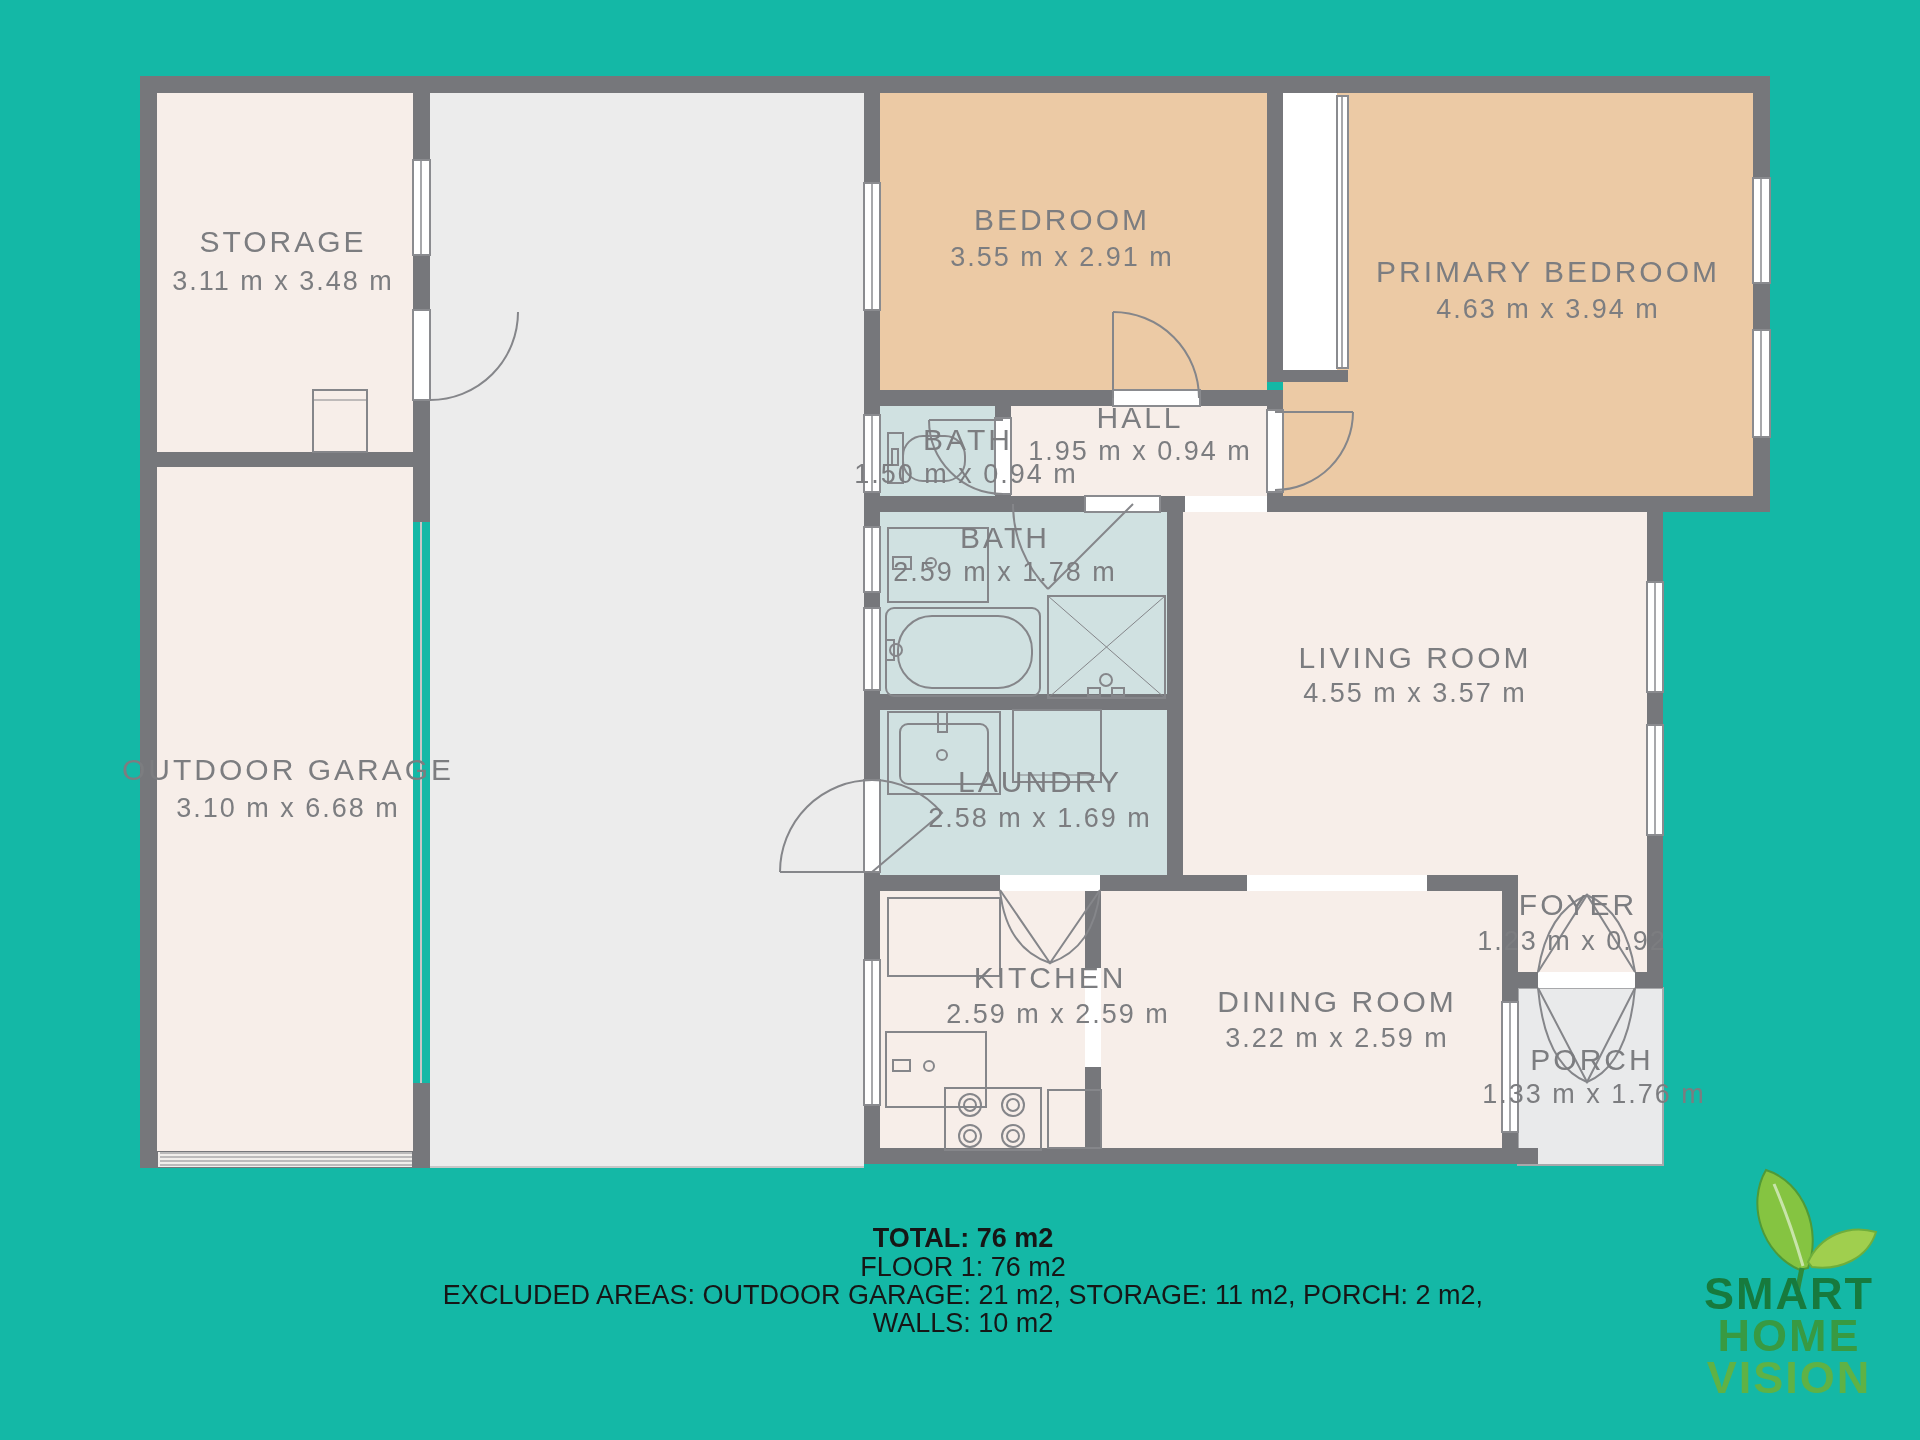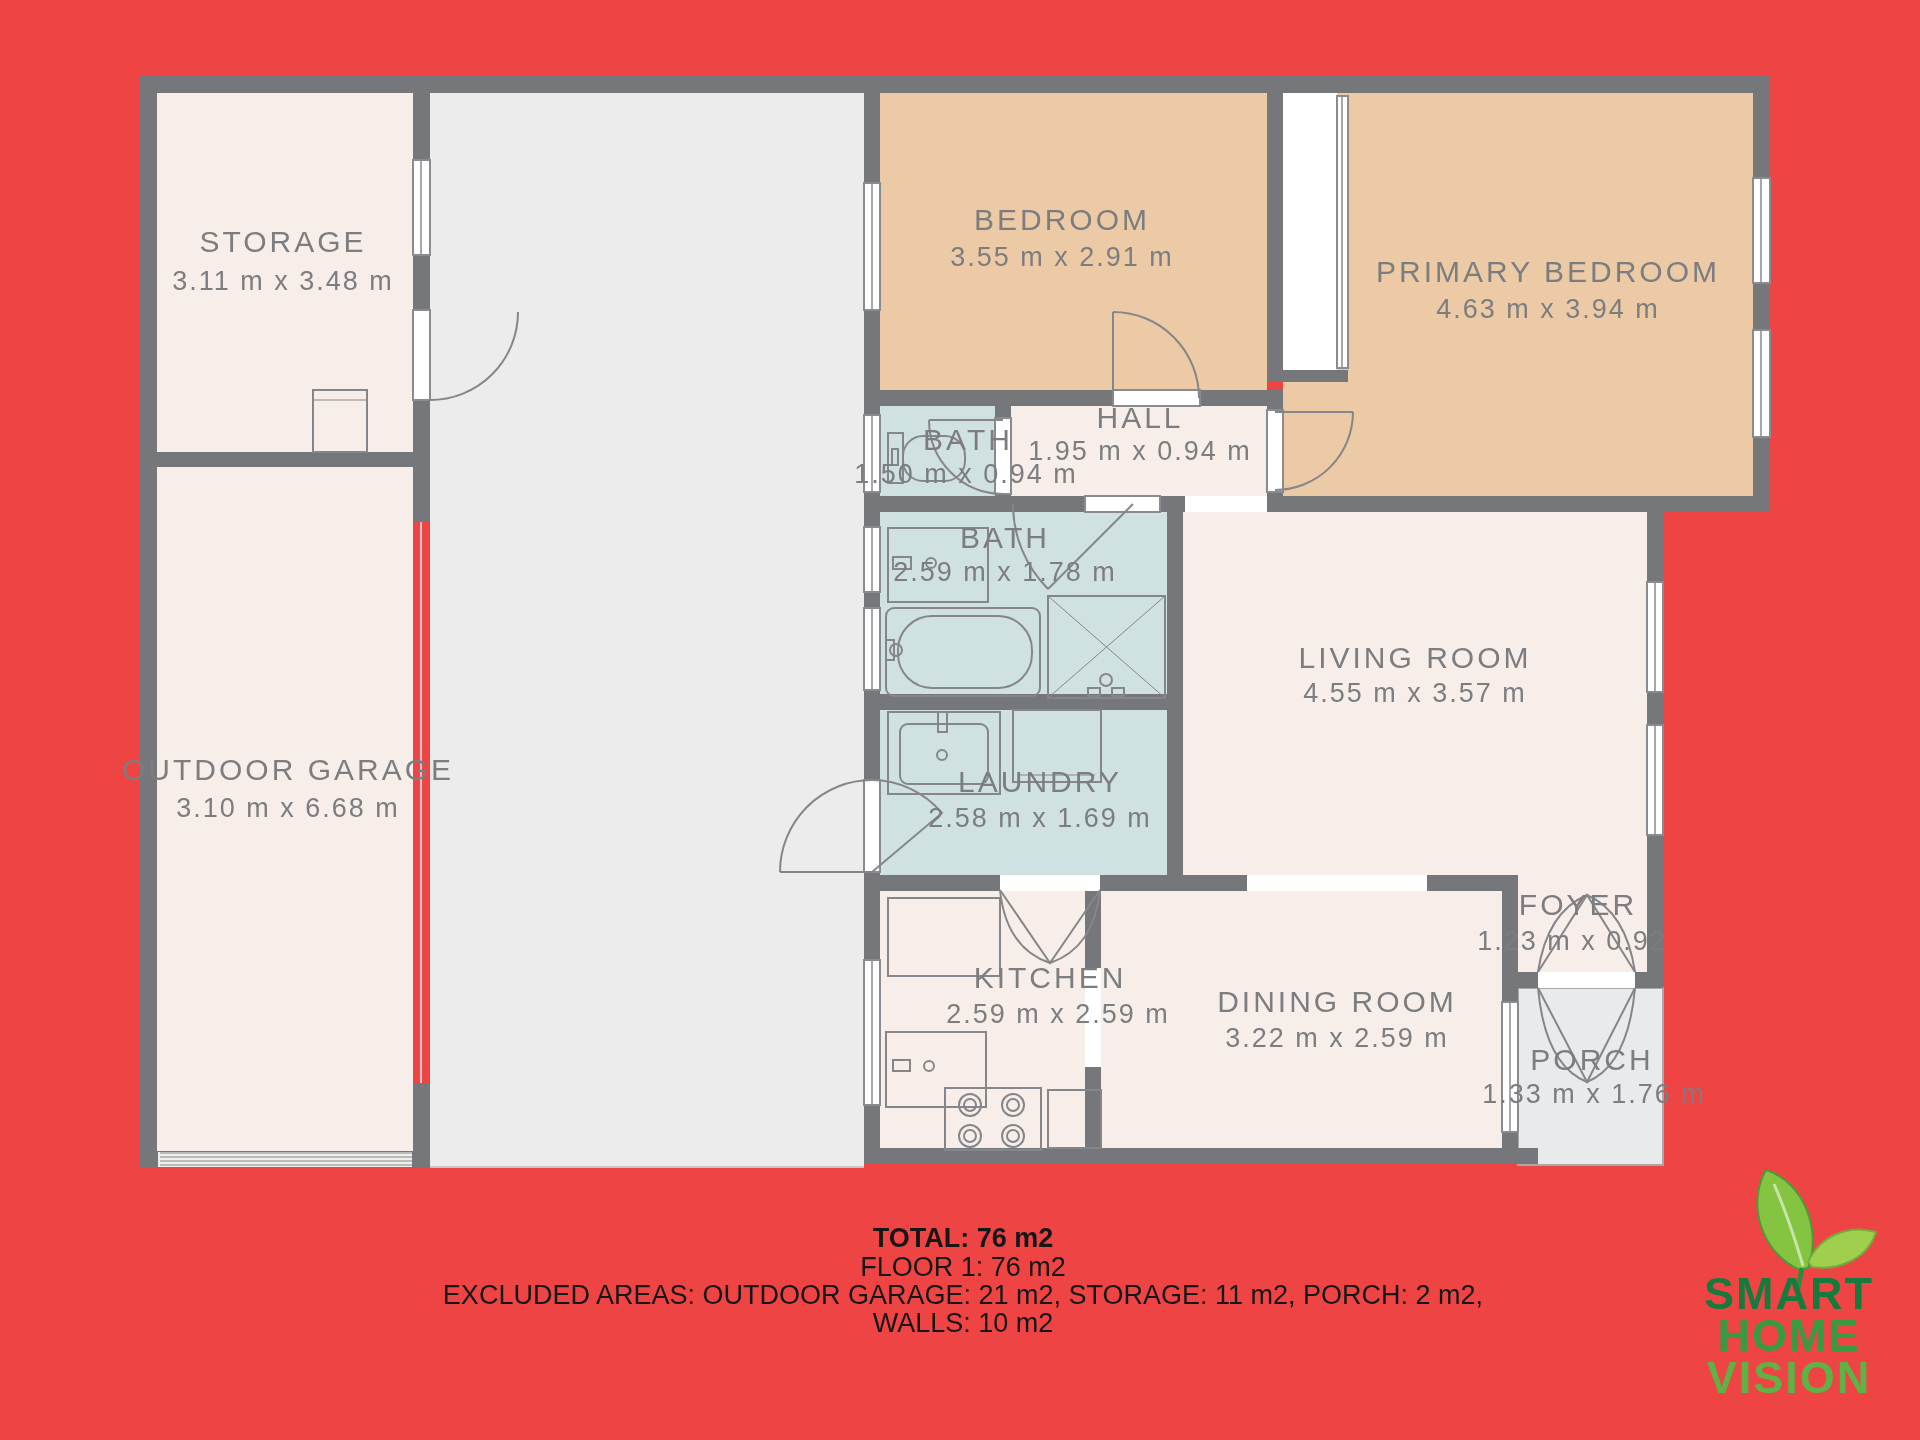--- a/index.html
+++ b/index.html
@@ -1,17 +1,17 @@
 <!DOCTYPE html>
 <html><head>
 <meta charset="utf-8">
 <style>
   html,body{margin:0;padding:0;background:#ffffff;}
   body{font-family:"Liberation Sans", sans-serif;}
-  .page{position:relative;width:1920px;height:1440px;background:#ef4444;overflow:hidden;}
+  .page{position:relative;width:1920px;height:1440px;background:#14b8a6;overflow:hidden;}
   svg{display:block;}
   
   .room-name{font-size:30px;letter-spacing:3px;text-anchor:middle;}
   .room-dims{font-size:27px;letter-spacing:2px;text-anchor:middle;}
   .opening{fill:#ffffff;stroke:none;}
   .leafpanel{fill:#ffffff;stroke:#8a8b8f;stroke-width:2px;}
   .winrect{fill:#ffffff;stroke:#8a8b8f;stroke-width:2px;}
   .winline{stroke:#8a8b8f;stroke-width:1.5px;}
   .fix{fill:none;stroke-width:2px;}
   .arc{fill:none;stroke-width:2px;}

